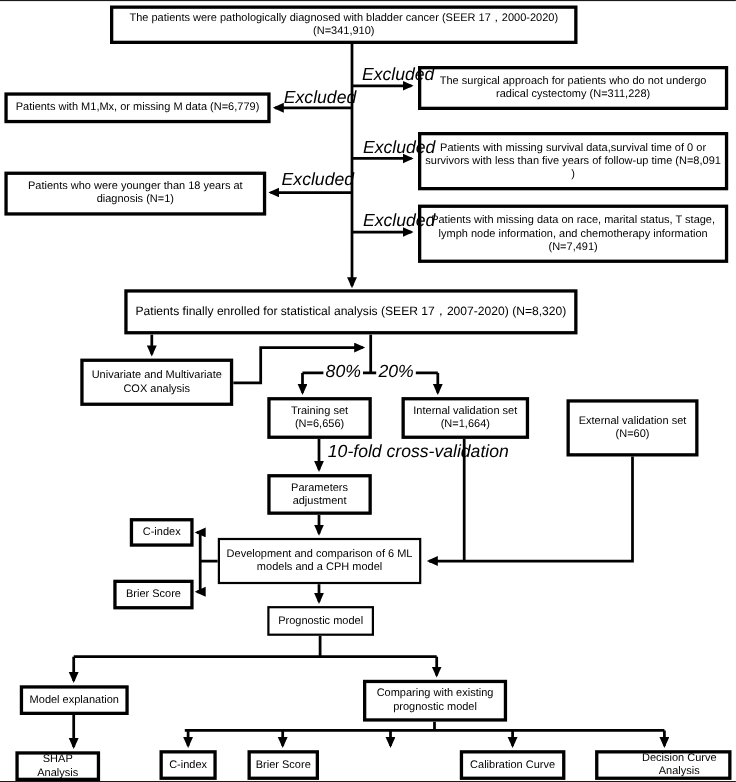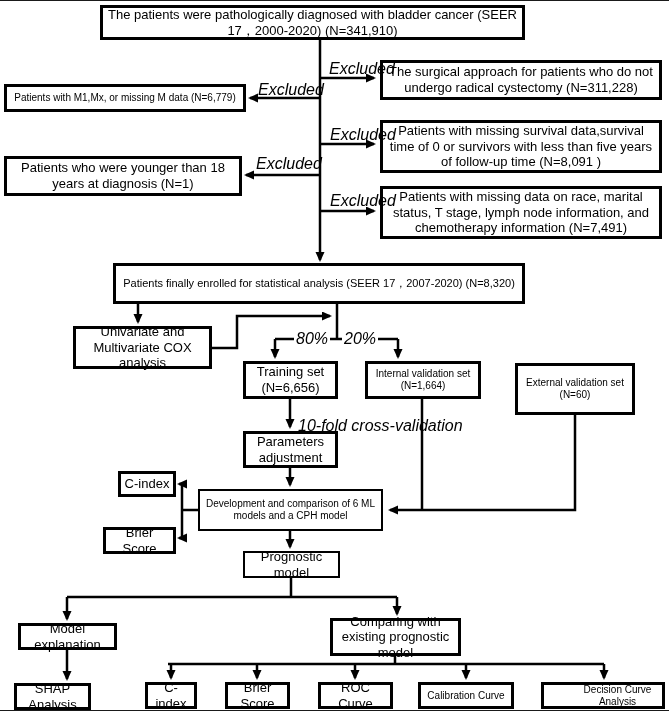--- a/index.html
+++ b/index.html
@@ -7,21 +7,21 @@
     position:relative;width:669px;height:711px;background:#ffffff;
     font-family:"Liberation Sans",sans-serif;color:#000;overflow:hidden;
     border-top:1.5px solid #1a1a1a;border-bottom:1.5px solid #1a1a1a;box-sizing:border-box;
   }
   #wires{position:absolute;left:0;top:0;z-index:1;}
   .box{
     position:absolute;box-sizing:border-box;z-index:2;
     border:3px solid #000;background:#fff;
     display:flex;align-items:center;justify-content:center;
     text-align:center;padding:1px 3px;
-    font-size:13px;line-height:1.2;color:#000;
+    font-size:10px;line-height:1.2;color:#000;
   }
   .b2{border-width:2px;}
   .fs10{font-size:10px;}
   .fs11{font-size:11px;}
   .lbl{position:absolute;z-index:3;font-size:16px;line-height:13px;white-space:nowrap;color:#000;font-style:italic;}
   .onwire{background:#fff;padding:0 2px;}
 </style>
 </head>
 <body>
 
@@ -113,30 +113,29 @@
   <div class="box" style="left:18px;top:622px;width:99px;height:27px;">Model explanation</div>
 
   <div class="box" style="left:330px;top:617px;width:131px;height:38px;">Comparing with existing prognostic model</div>
 
   <div class="box" style="left:14px;top:682px;width:77px;height:27px;">SHAP Analysis</div>
 
   <div class="box" style="left:145px;top:681px;width:52px;height:27px;">C-index</div>
 
   <div class="box" style="left:225px;top:681px;width:65px;height:27px;">Brier Score</div>
 
-  <div class="box" style="left:318px;top:681px;width:75px;height:27px;">ROC Curve</div>
 
   <div class="box fs10" style="left:418px;top:681px;width:96px;height:27px;">Calibration Curve</div>
 
   <div class="box fs10" style="left:541px;top:681px;width:124px;height:27px;padding-left:32px;">Decision Curve Analysis</div>
 
   <div class="lbl" style="left:329px;top:61px;">Excluded</div>
   <div class="lbl" style="left:258px;top:82px;">Excluded</div>
   <div class="lbl" style="left:330px;top:127px;">Excluded</div>
   <div class="lbl" style="left:256px;top:156px;">Excluded</div>
   <div class="lbl" style="left:330px;top:193px;">Excluded</div>
 
   <div class="lbl onwire" style="left:294px;top:331px;text-align:right;">80%</div>
   <div class="lbl onwire" style="left:342px;top:331px;">20%</div>
 
-  <div class="lbl" style="left:298px;top:403px;margin-top:15px;">10-fold cross-validation</div>
+  <div class="lbl" style="left:298px;top:403px;">10-fold cross-validation</div>
 
 </div>
 
 </body></html>

